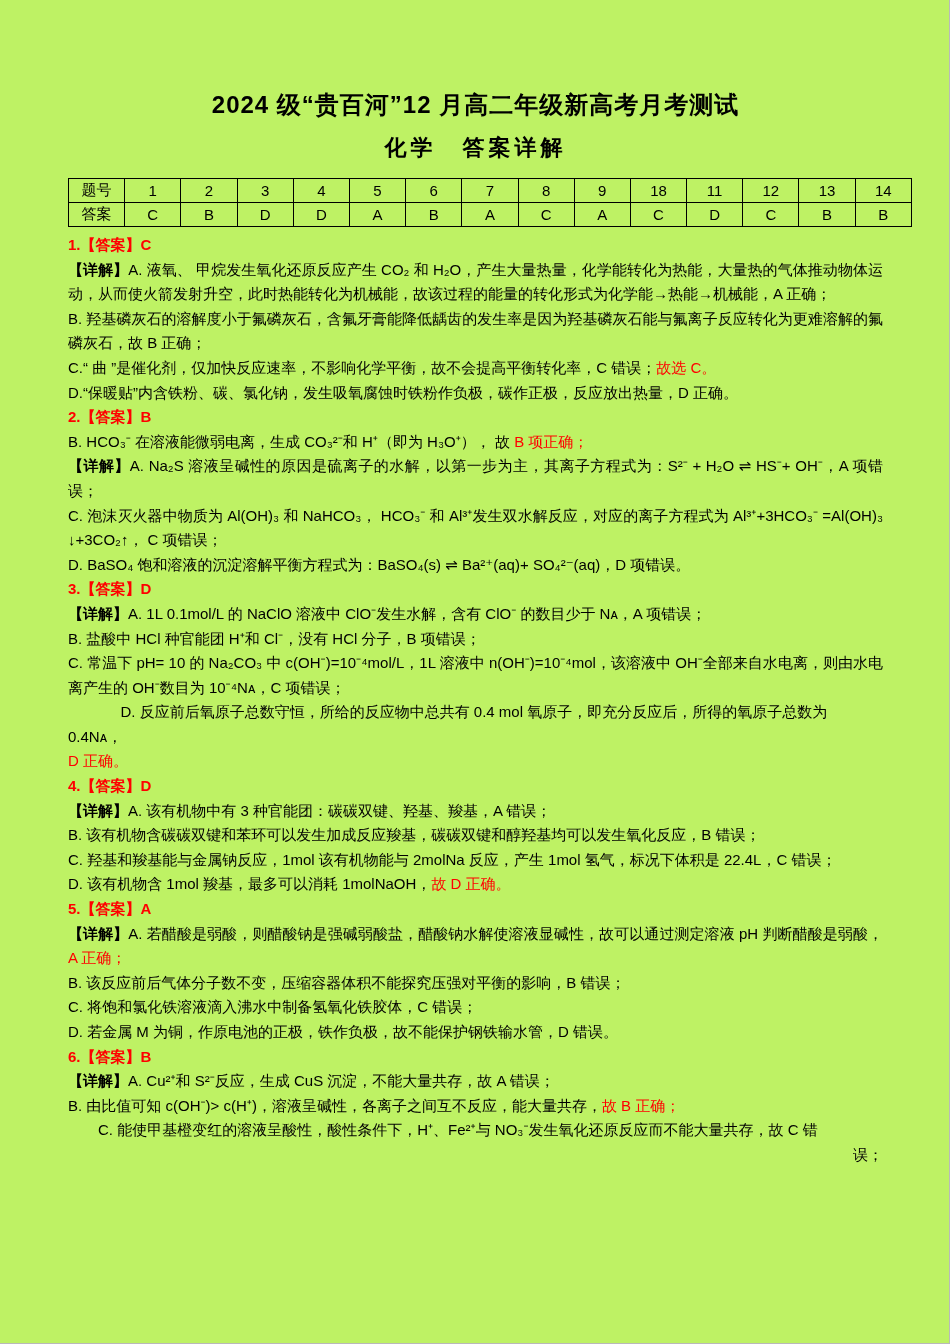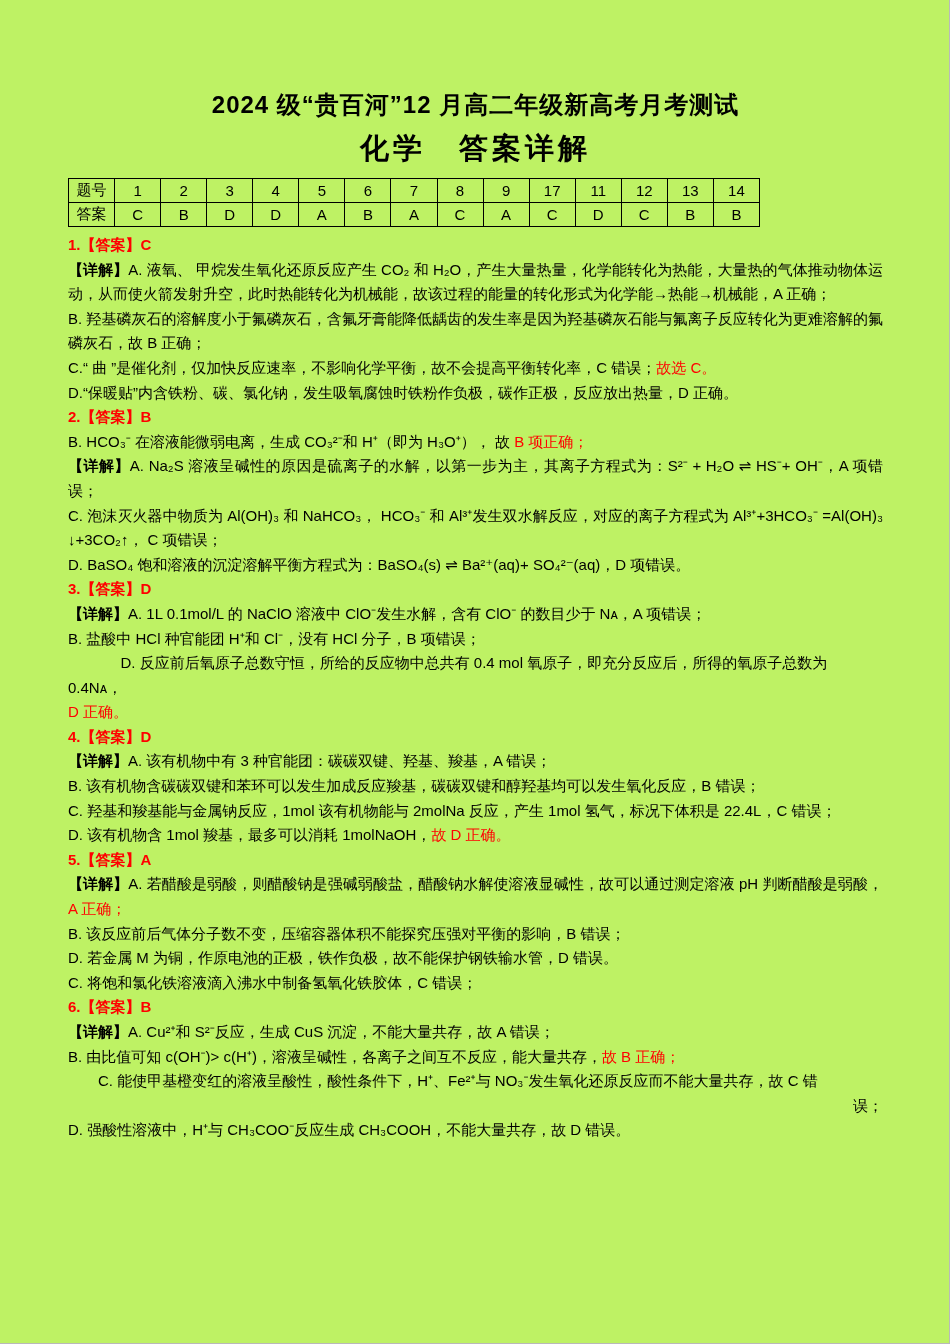--- a/index.html
+++ b/index.html
@@ -14,26 +14,26 @@
     border-bottom:1px solid #b9b9b9;
     overflow:hidden;
     font-family:Liberation Sans, sans-serif;
     color:#000000;
   }
   .title{
     font-size:24px; font-weight:bold; text-align:center;
     line-height:34px; margin:0 0 4px 0; letter-spacing:1px;
   }
   .subtitle{
-    font-size:29px; font-weight:bold; text-align:center;
+    font-size:22px; font-weight:bold; text-align:center;
     line-height:44px; margin:0 0 8px 0; letter-spacing:4px;
   }
   table.answers{
     border-collapse:collapse; table-layout:fixed;
-    width:692px; margin:0 0 6px 0;
+    width:844px; margin:0 0 6px 0;
   }
   table.answers td{
     border:1px solid #000000;
     text-align:center; vertical-align:middle;
     font-size:15px; height:23px; padding:0;
   }
   .sections{ margin-top:2px; }
   p.para{
     margin:0; font-size:15px; line-height:24.6px;
     text-align:justify; word-break:break-all;
@@ -57,21 +57,21 @@
           <td>题号</td>
           <td>1</td>
           <td>2</td>
           <td>3</td>
           <td>4</td>
           <td>5</td>
           <td>6</td>
           <td>7</td>
           <td>8</td>
           <td>9</td>
-          <td>17</td>
+          <td>18</td>
           <td>11</td>
           <td>12</td>
           <td>13</td>
           <td>14</td>
         </tr>
         <tr>
           <td>答案</td>
           <td>C</td>
           <td>B</td>
           <td>D</td>
@@ -101,40 +101,40 @@
         <p class="heading"><span>2.</span><span>【答案】</span><span>B</span></p>
         <p class="para"><span>B. HCO₃⁻ 在溶液能微弱电离，生成 CO₃²⁻和 H⁺（即为 H₃O⁺）， 故 </span><span class="red">B 项正确；</span></p>
         <p class="para"><span class="bold">【详解】</span><span>A. Na₂S 溶液呈碱性的原因是硫离子的水解，以第一步为主，其离子方程式为：S²⁻ + H₂O ⇌ HS⁻+ OH⁻，A 项错误；</span></p>
         <p class="para"><span>C. 泡沫灭火器中物质为 Al(OH)₃ 和 NaHCO₃， HCO₃⁻ 和 Al³⁺发生双水解反应，对应的离子方程式为 Al³⁺+3HCO₃⁻ =Al(OH)₃↓+3CO₂↑， C 项错误；</span></p>
         <p class="para"><span>D. BaSO₄ 饱和溶液的沉淀溶解平衡方程式为：BaSO₄(s) ⇌ Ba²⁺(aq)+ SO₄²⁻(aq)，D 项错误。</span></p>
       </section>
       <section>
         <p class="heading"><span>3.</span><span>【答案】</span><span>D</span></p>
         <p class="para"><span class="bold">【详解】</span><span>A. 1L 0.1mol/L 的 NaClO 溶液中 ClO⁻发生水解，含有 ClO⁻ 的数目少于 Nᴀ，A 项错误；</span></p>
         <p class="para"><span>B. 盐酸中 HCl 种官能团 H⁺和 Cl⁻，没有 HCl 分子，B 项错误；</span></p>
+        <p class="para"><span>C. 常温下 pH= 10 的 Na₂CO₃ 中 c(OH⁻)=10⁻⁴mol/L，1L 溶液中 n(OH⁻)=10⁻⁴mol，该溶液中 OH⁻全部来自水电离，则由水电离产生的 OH⁻数目为 10⁻⁴Nᴀ，C 项错误；</span></p>
         <p class="para" style="text-indent: 3.5em;"><span>D. 反应前后氧原子总数守恒，所给的反应物中总共有 0.4 mol 氧原子，即充分反应后，所得的氧原子总数为</span></p>
         <p class="para" style="text-align: left;"><span>0.4Nᴀ，</span></p>
         <p class="para"><span class="red">D 正确。</span></p>
       </section>
       <section>
         <p class="heading"><span>4.</span><span>【答案】</span><span>D</span></p>
         <p class="para"><span class="bold">【详解】</span><span>A. 该有机物中有 3 种官能团：碳碳双键、羟基、羧基，A 错误；</span></p>
         <p class="para"><span>B. 该有机物含碳碳双键和苯环可以发生加成反应羧基，碳碳双键和醇羟基均可以发生氧化反应，B 错误；</span></p>
         <p class="para"><span>C. 羟基和羧基能与金属钠反应，1mol 该有机物能与 2molNa 反应，产生 1mol 氢气，标况下体积是 22.4L，C 错误；</span></p>
         <p class="para"><span>D. 该有机物含 1mol 羧基，最多可以消耗 1molNaOH，</span><span class="red">故 D 正确。</span></p>
       </section>
       <section>
         <p class="heading"><span>5.</span><span>【答案】</span><span>A</span></p>
         <p class="para"><span class="bold">【详解】</span><span>A. 若醋酸是弱酸，则醋酸钠是强碱弱酸盐，醋酸钠水解使溶液显碱性，故可以通过测定溶液 pH 判断醋酸是弱酸，</span><span class="red">A 正确；</span></p>
         <p class="para"><span>B. 该反应前后气体分子数不变，压缩容器体积不能探究压强对平衡的影响，B 错误；</span></p>
+        <p class="para"><span>C. 将饱和氯化铁溶液滴入沸水中制备氢氧化铁胶体，C 错误；</span></p>
         <p class="para"><span>D. 若金属 M 为铜，作原电池的正极，铁作负极，故不能保护钢铁输水管，D 错误。</span></p>
-        <p class="para"><span>C. 将饱和氯化铁溶液滴入沸水中制备氢氧化铁胶体，C 错误；</span></p>
       </section>
       <section>
         <p class="heading"><span>6.</span><span>【答案】</span><span>B</span></p>
         <p class="para"><span class="bold">【详解】</span><span>A. Cu²⁺和 S²⁻反应，生成 CuS 沉淀，不能大量共存，故 A 错误；</span></p>
         <p class="para"><span>B. 由比值可知 c(OH⁻)&gt; c(H⁺)，溶液呈碱性，各离子之间互不反应，能大量共存，</span><span class="red">故 B 正确；</span></p>
         <p class="para" style="text-indent: 2em;"><span>C. 能使甲基橙变红的溶液呈酸性，酸性条件下，H⁺、Fe²⁺与 NO₃⁻发生氧化还原反应而不能大量共存，故 C 错</span></p>
         <p class="para" style="text-align: right;"><span>误；</span></p>
-        <p class="para"><span>D. 强酸性溶液中，H⁺与 CH₃COO⁻反应生成 CH₃COOH，不能大量共存，故 D 错误。</span></p>
       </section>
     </div>
 </div>
 
 </body></html>

